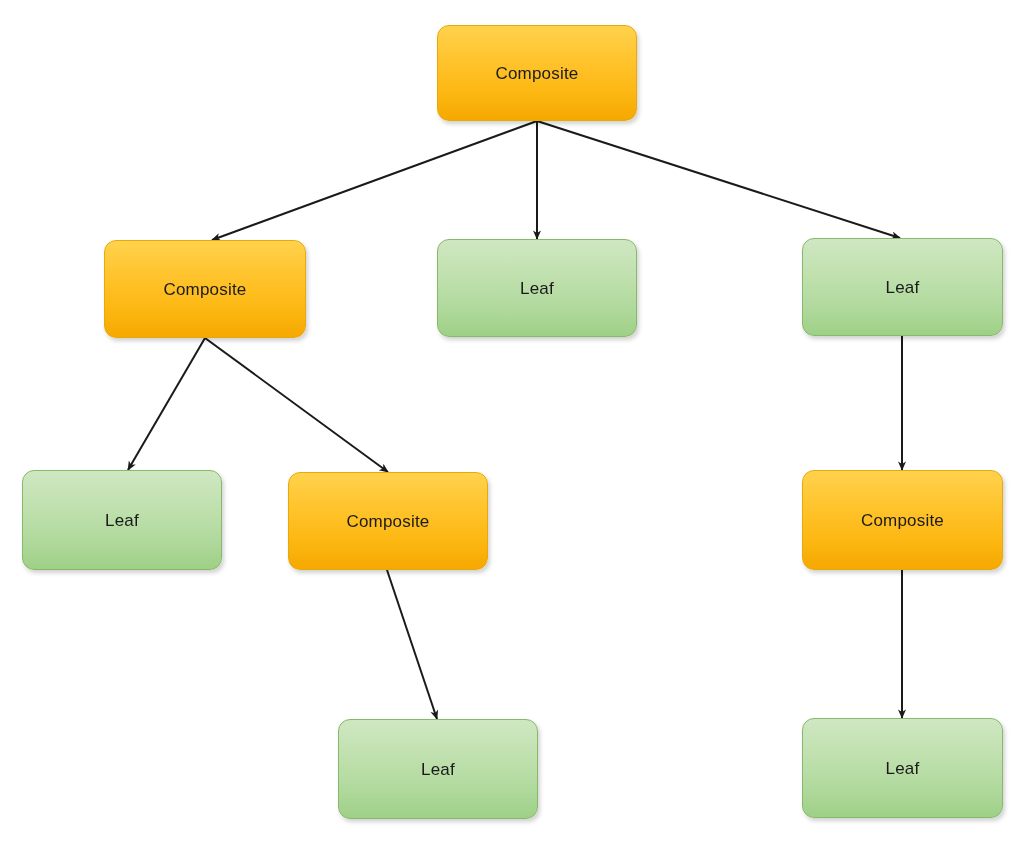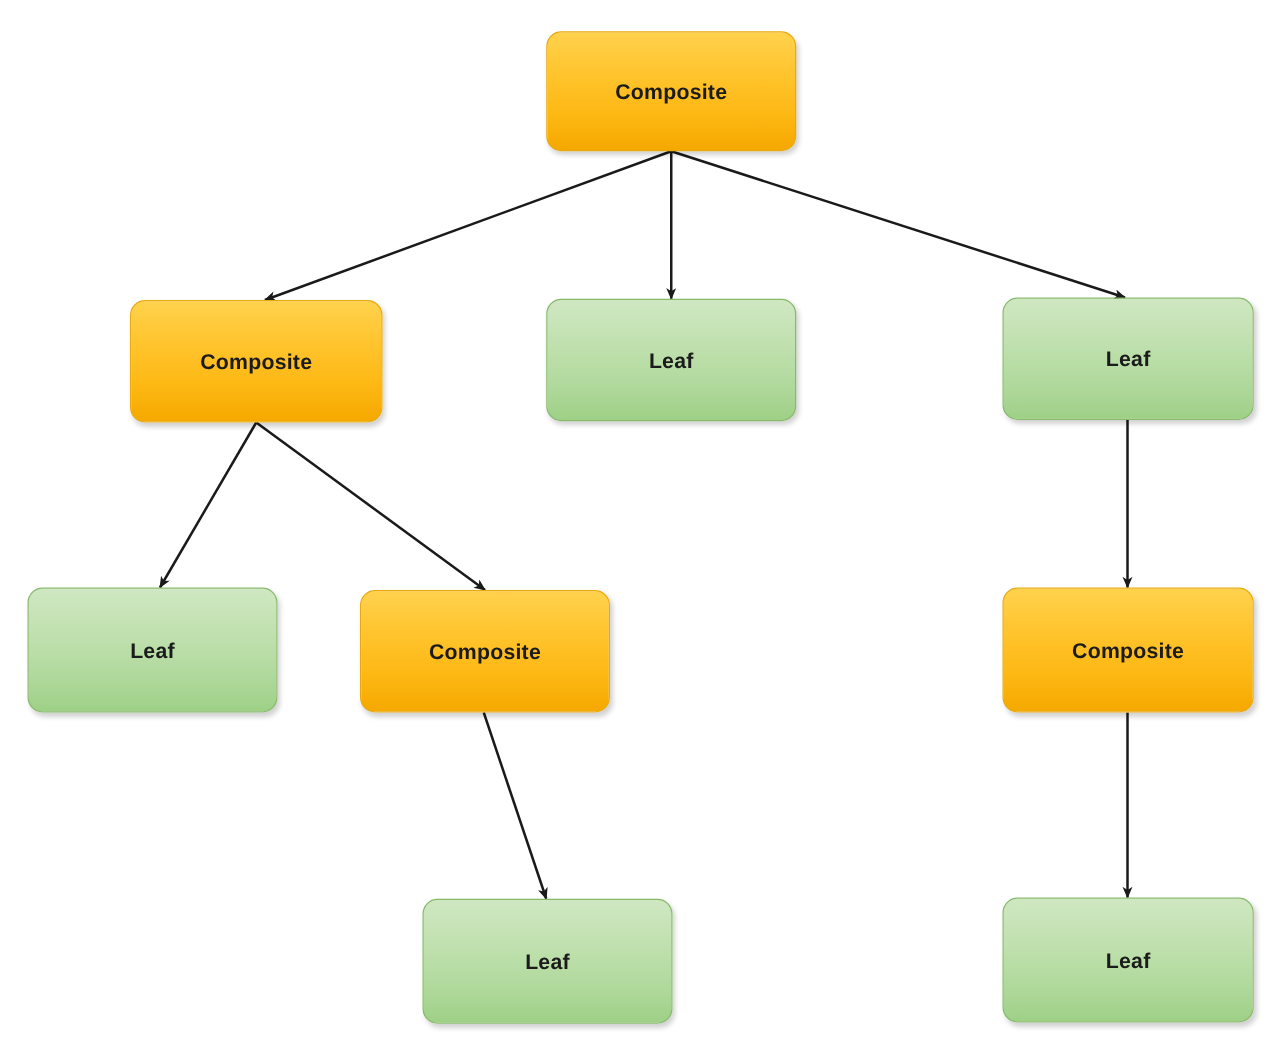--- a/index.html
+++ b/index.html
@@ -42,21 +42,20 @@
   .node.composite {
     background: linear-gradient(180deg, #ffd24d 0%, #ffc42e 35%, #fdb813 70%, #f5a800 100%);
     border: 1px solid #e8a90c;
   }
   .node.leaf {
     background: linear-gradient(180deg, #cfe7c2 0%, #bfe0ad 40%, #aed89a 75%, #9ed086 100%);
     border: 1px solid #86b96a;
   }
   .node-label {
     pointer-events: none;
-    font-weight: bold;
   }
 </style>
 </head>
 <body>
 
 <div id="canvas">
 
   <svg id="edge-layer" viewBox="0 0 1024 842" width="1024" height="842" xmlns="http://www.w3.org/2000/svg">
     <defs>
       <marker id="arrowhead" markerWidth="12" markerHeight="12" refX="9.2" refY="4" orient="auto" markerUnits="userSpaceOnUse">

